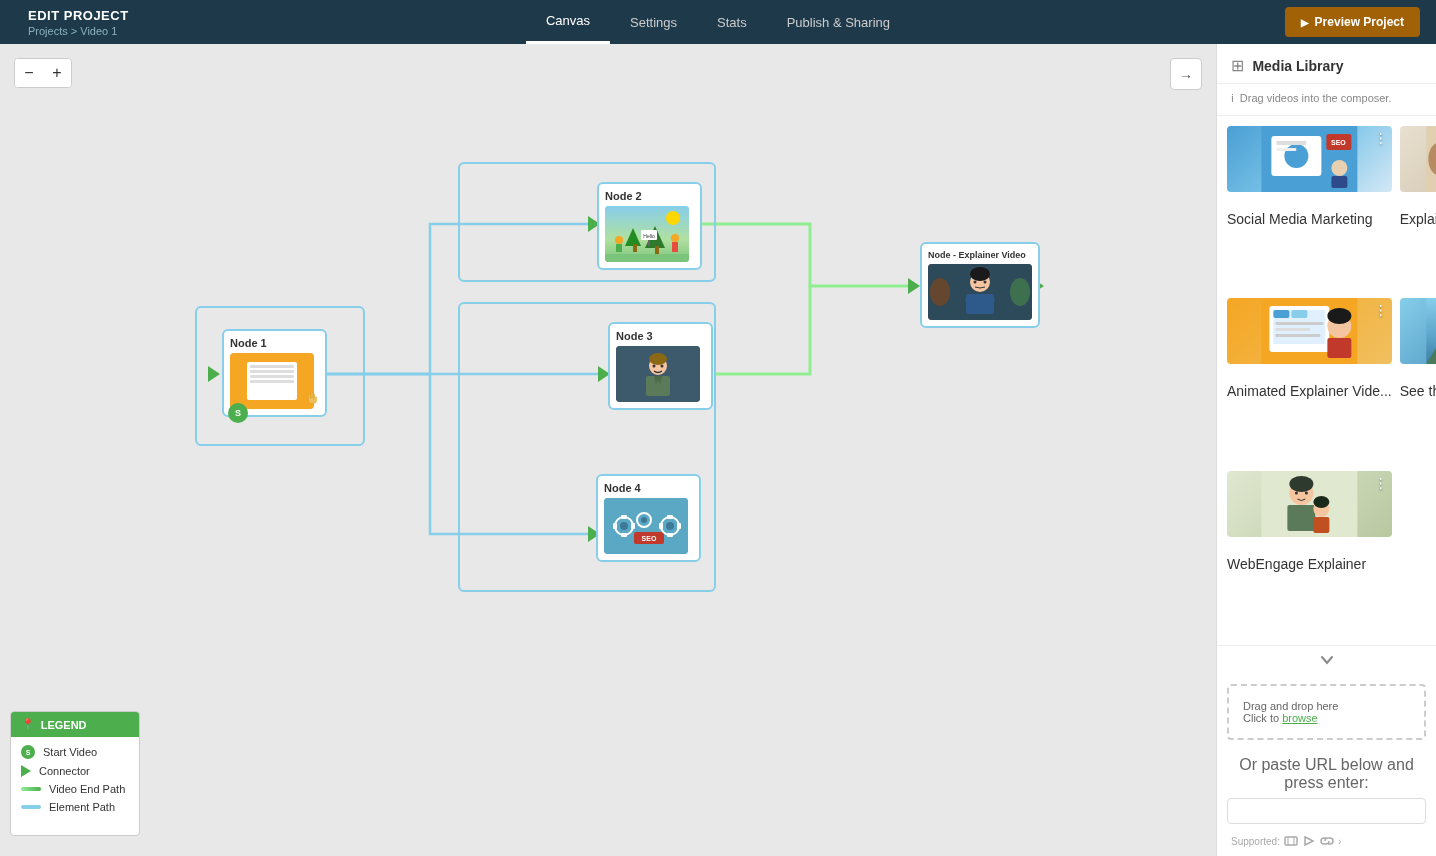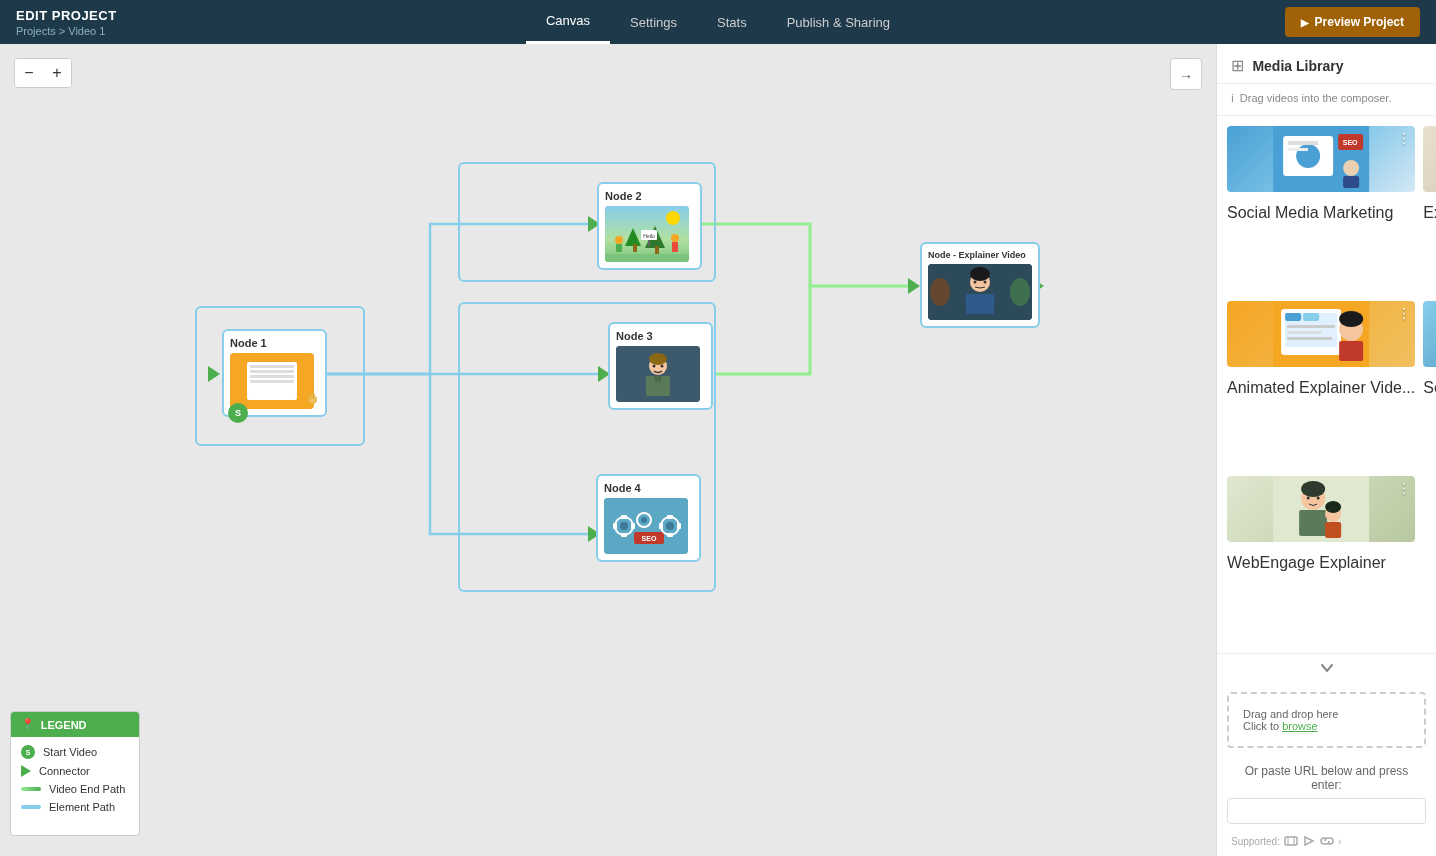--- a/index.html
+++ b/index.html
@@ -4,21 +4,21 @@
   <style>
     * { box-sizing: border-box; margin: 0; padding: 0; }
     body { font-family: Arial, sans-serif; background: #e8e8e8; width: 1436px; height: 856px; overflow: hidden; }
 
     
     .header {
       background: #1e3a4a;
       height: 44px;
       display: flex;
       align-items: center;
-      padding: 0 16px;
+      padding: 0 28px;
       position: relative;
     }
     .header-title { color: white; font-size: 13px; font-weight: bold; text-transform: uppercase; letter-spacing: 0.5px; }
     .header-breadcrumb { color: #8ab0c0; font-size: 11px; margin-top: 2px; }
     .header-title-group { display: flex; flex-direction: column; }
     .header-nav { display: flex; align-items: center; position: absolute; left: 50%; transform: translateX(-50%); gap: 0; height: 32px; }
     .nav-tab { color: #ccc; font-size: 13px; padding: 0 20px; height: 44px; display: flex; align-items: center; cursor: pointer; text-decoration: none; }
     .nav-tab.active { color: white; border-bottom: 3px solid white; }
     .preview-btn {
       position: absolute; right: 16px;
@@ -150,21 +150,21 @@
       position: relative; cursor: pointer;
     }
     .media-thumb {
       width: 100%; height: 66px;
       border-radius: 4px;
       overflow: hidden;
       background: #eee;
       position: relative;
     }
     .media-label {
-      font-size: 16px; color: #333; margin-top: 12px;
+      font-size: 14px; color: #333; margin-top: 19px;
       white-space: nowrap; overflow: hidden; text-overflow: ellipsis;
     }
     .media-more {
       position: absolute; top: 4px; right: 4px;
       color: white; font-size: 14px; cursor: pointer;
       text-shadow: 0 1px 2px rgba(0,0,0,0.5);
     }
 
     
     .thumb-social { background: linear-gradient(135deg, #4a9fd4 0%, #7bc4e8 50%, #d4e8f5 100%); }
@@ -176,21 +176,21 @@
     
     .drop-zone {
       margin: 10px;
       border: 2px dashed #ccc;
       border-radius: 4px;
       padding: 14px;
       text-align: left;
       font-size: 11px; color: #666;
     }
     .drop-zone-browse { color: #4cae4c; text-decoration: underline; cursor: pointer; }
-    .or-paste { font-size: 12px; color: #666; text-align: center; padding: 6px 22px; }
+    .or-paste { font-size: 16px; color: #666; text-align: center; padding: 6px 22px; }
     .paste-input {
       margin: 0 10px 6px;
       border: 1px solid #ddd;
       border-radius: 4px;
       padding: 6px 8px;
       font-size: 11px;
       width: calc(100% - 20px);
       color: #999;
     }
     .supported-text { font-size: 10px; color: #aaa; padding: 4px 14px 8px; display: flex; align-items: center; gap: 4px; }

